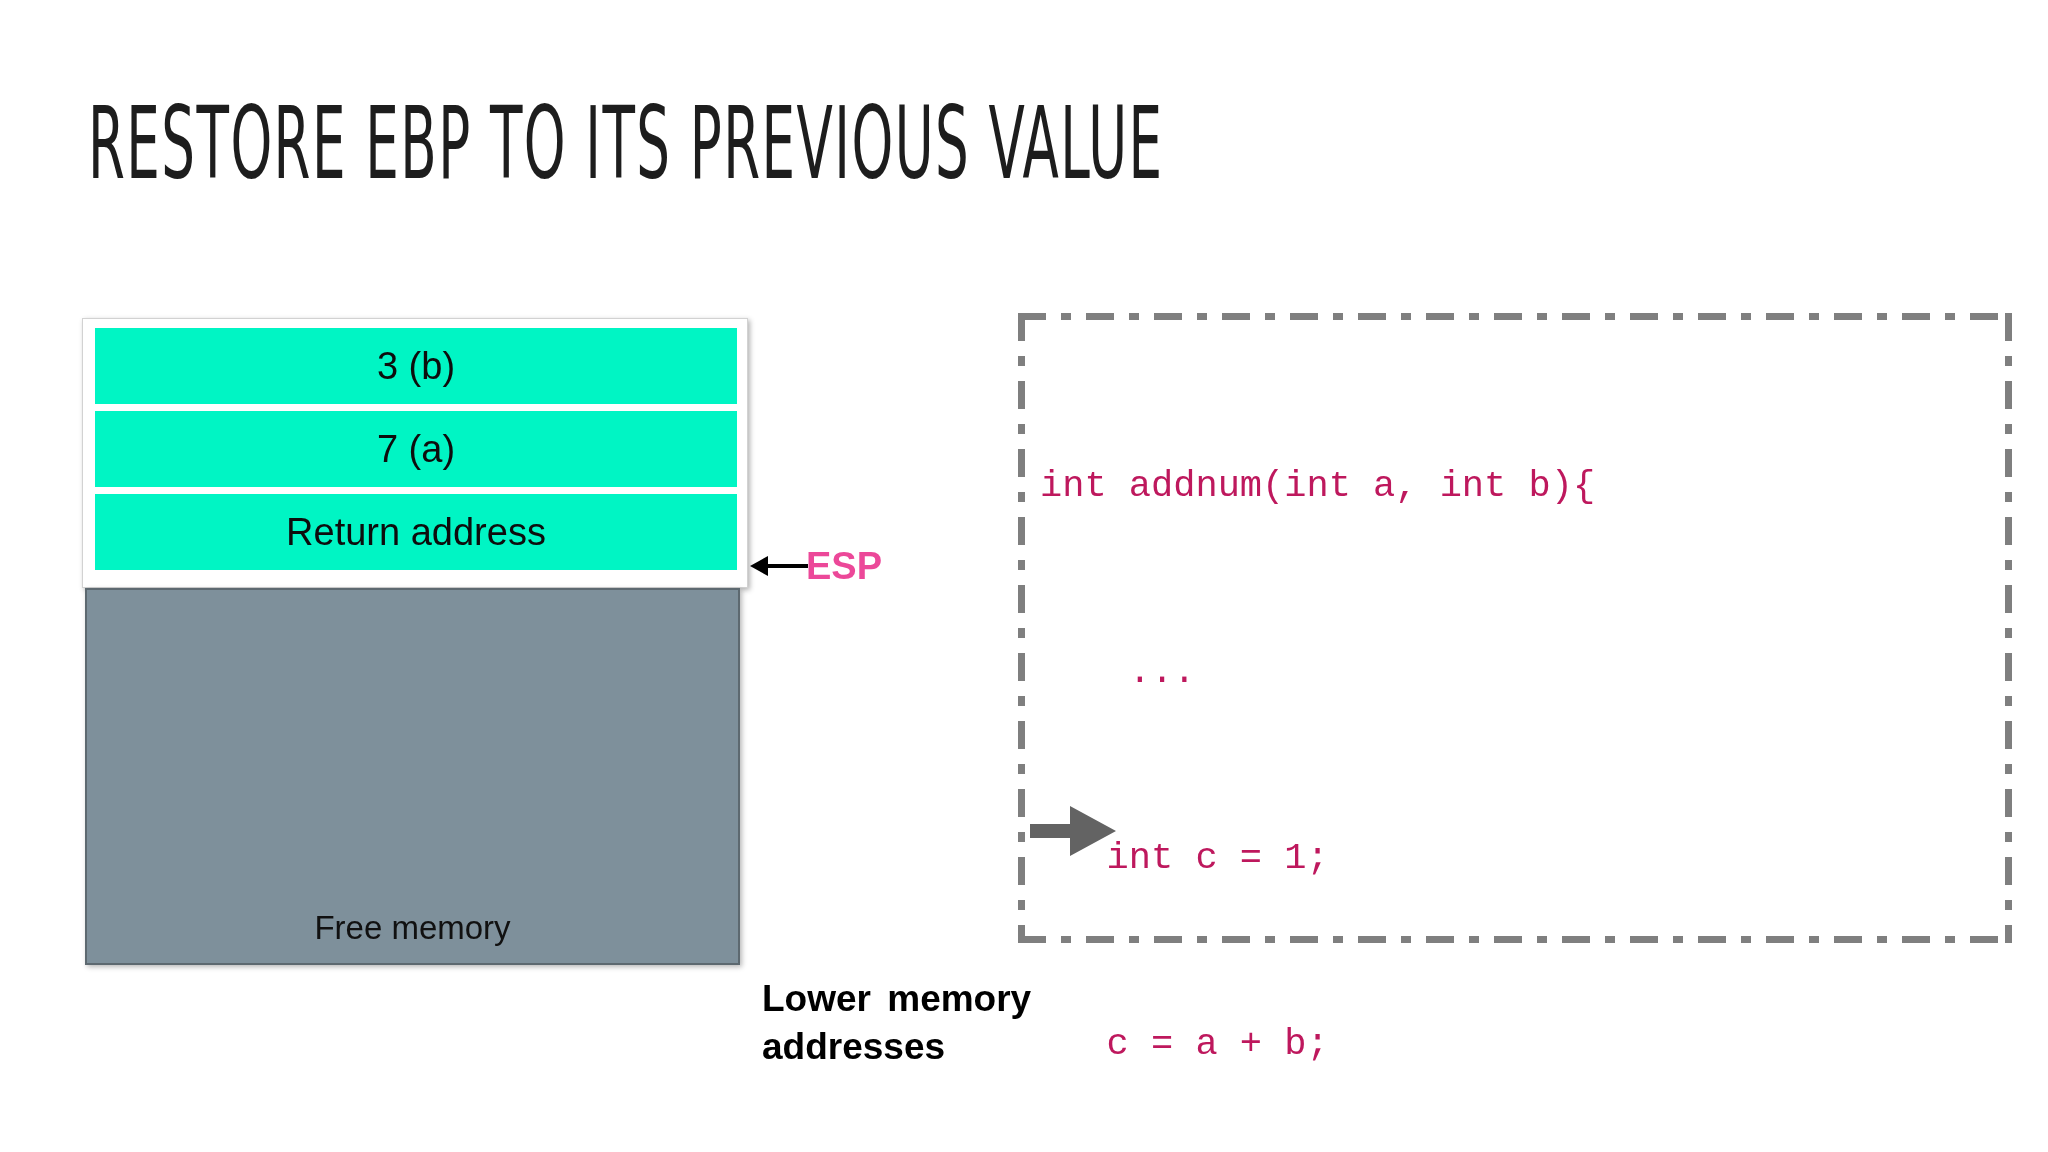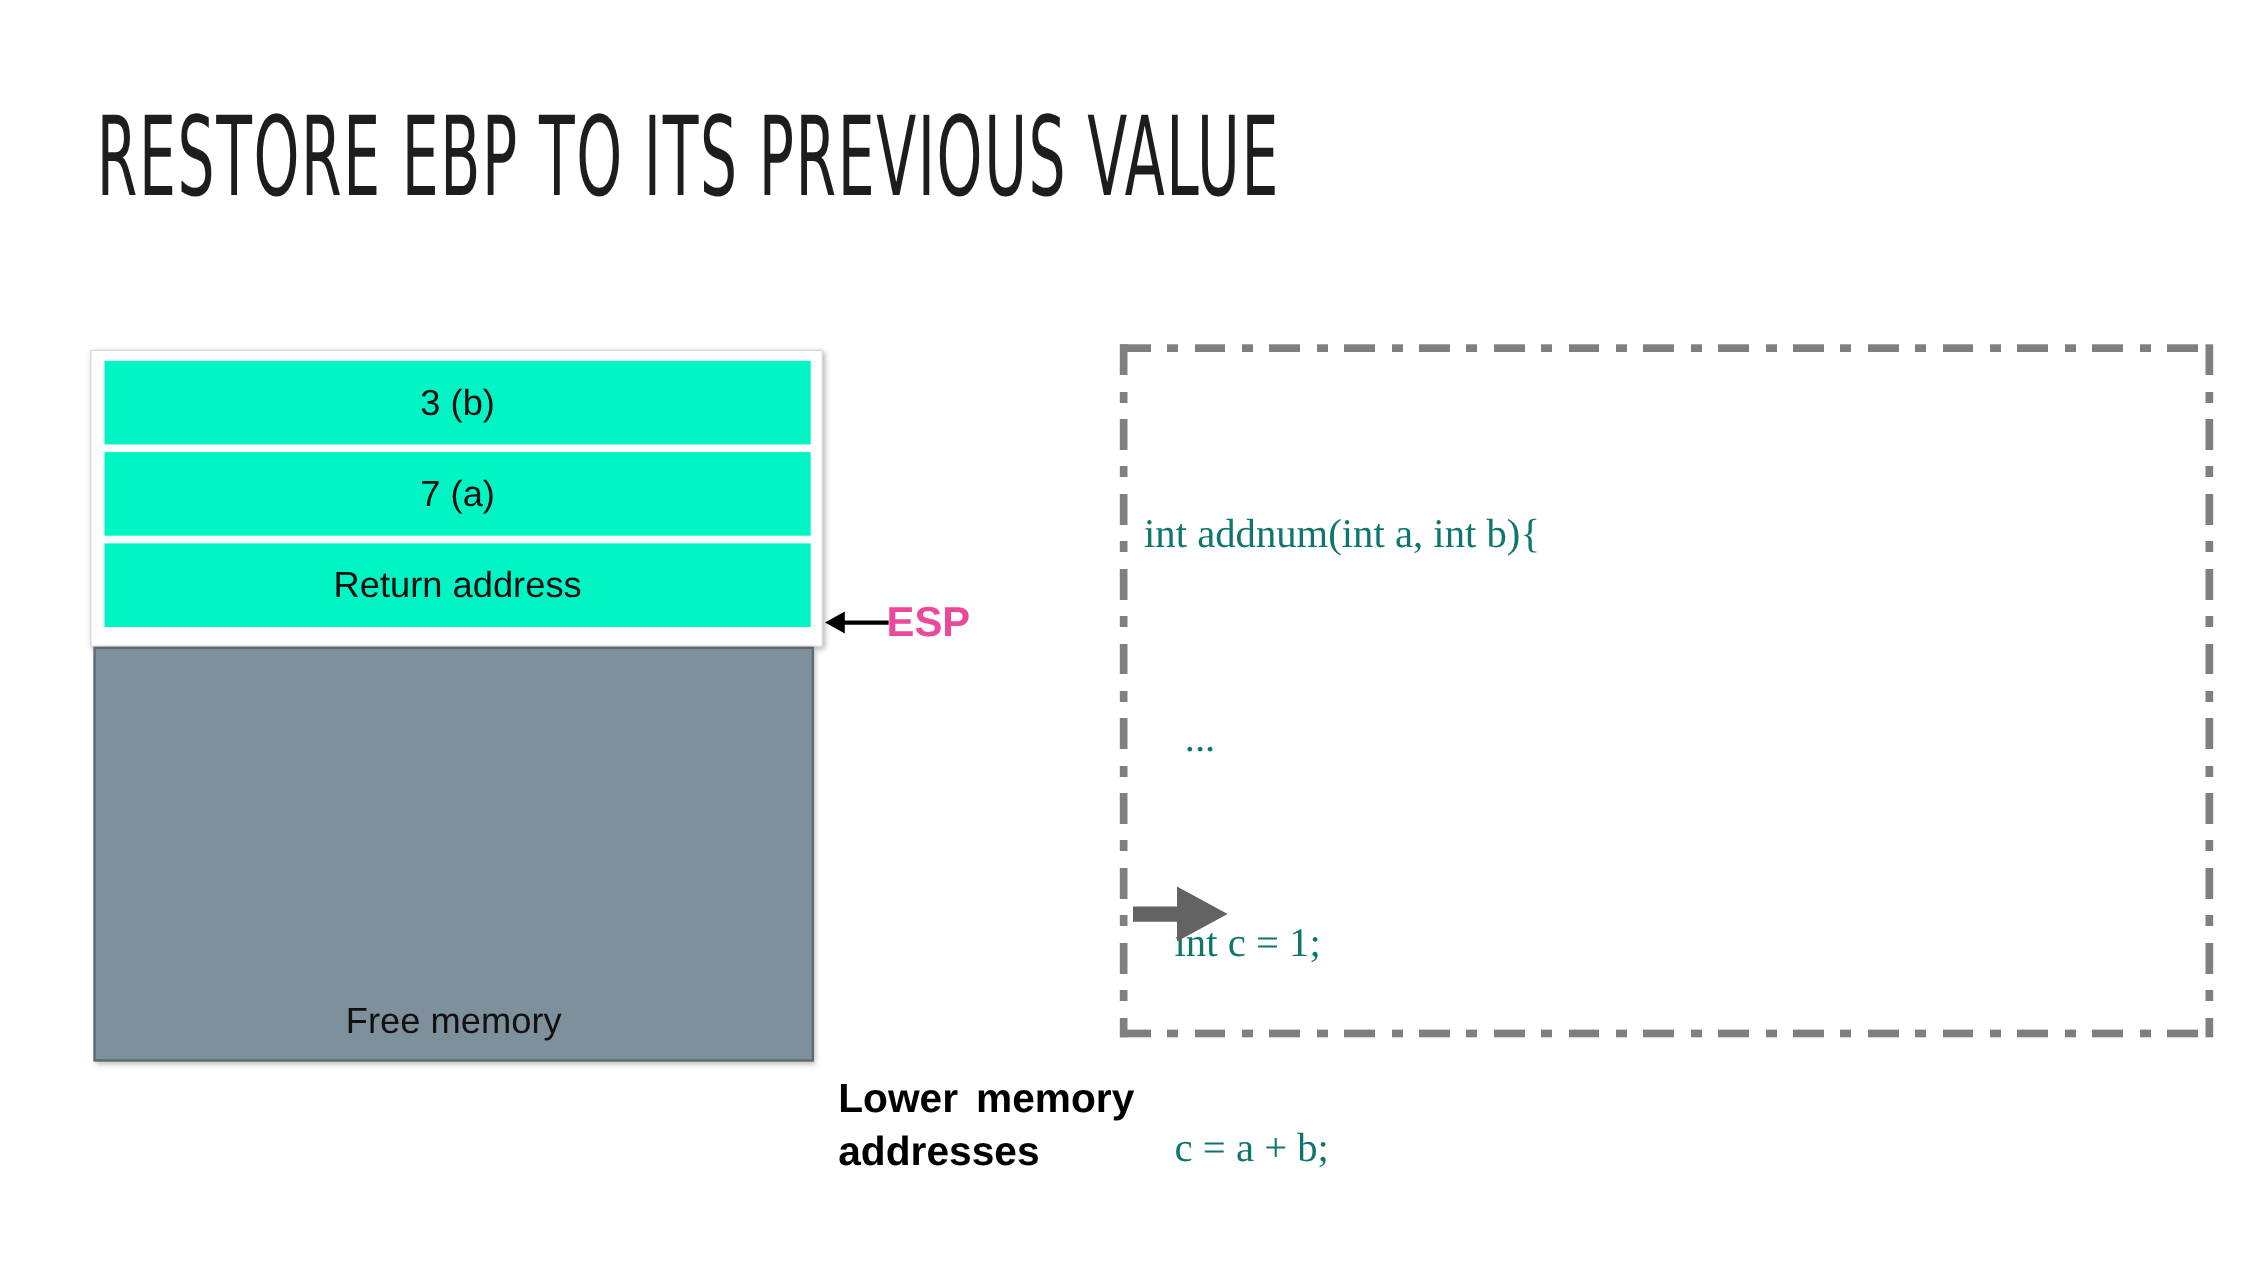--- a/index.html
+++ b/index.html
@@ -53,21 +53,21 @@
     box-sizing: border-box;
     padding: 9px 10px 8px 12px;
   }
   .stack-row {
     height: 76px;
     background: #00F5C4;
     margin-bottom: 7px;
     display: flex;
     align-items: center;
     justify-content: center;
-    font-size: 33px;
+    font-size: 38px;
     color: #0d0d0d;
     font-family: "Liberation Sans", sans-serif;
   }
   .stack-row:last-child { margin-bottom: 0; }
 
   #free-memory-block {
     position: absolute;
     left: 3px;
     top: 270px;
     width: 655px;
@@ -148,24 +148,24 @@
   #dash-bottom { bottom: 0; }
   #dash-left { left: 0; }
   #dash-right { right: 0; }
 
   #code-body {
     position: absolute;
     left: 22px;
     top: 18px;
     right: 10px;
     bottom: 10px;
-    font-family: Liberation Serif, serif;
+    font-family: Liberation Mono, monospace;
     font-size: 37px;
     line-height: 62px;
-    color: #0f766e;
+    color: #be185d;
     white-space: pre;
   }
   .code-line { white-space: pre; }
 
   
   #code-pointer {
     position: absolute;
     left: 1030px;
     top: 800px;
     width: 86px;

